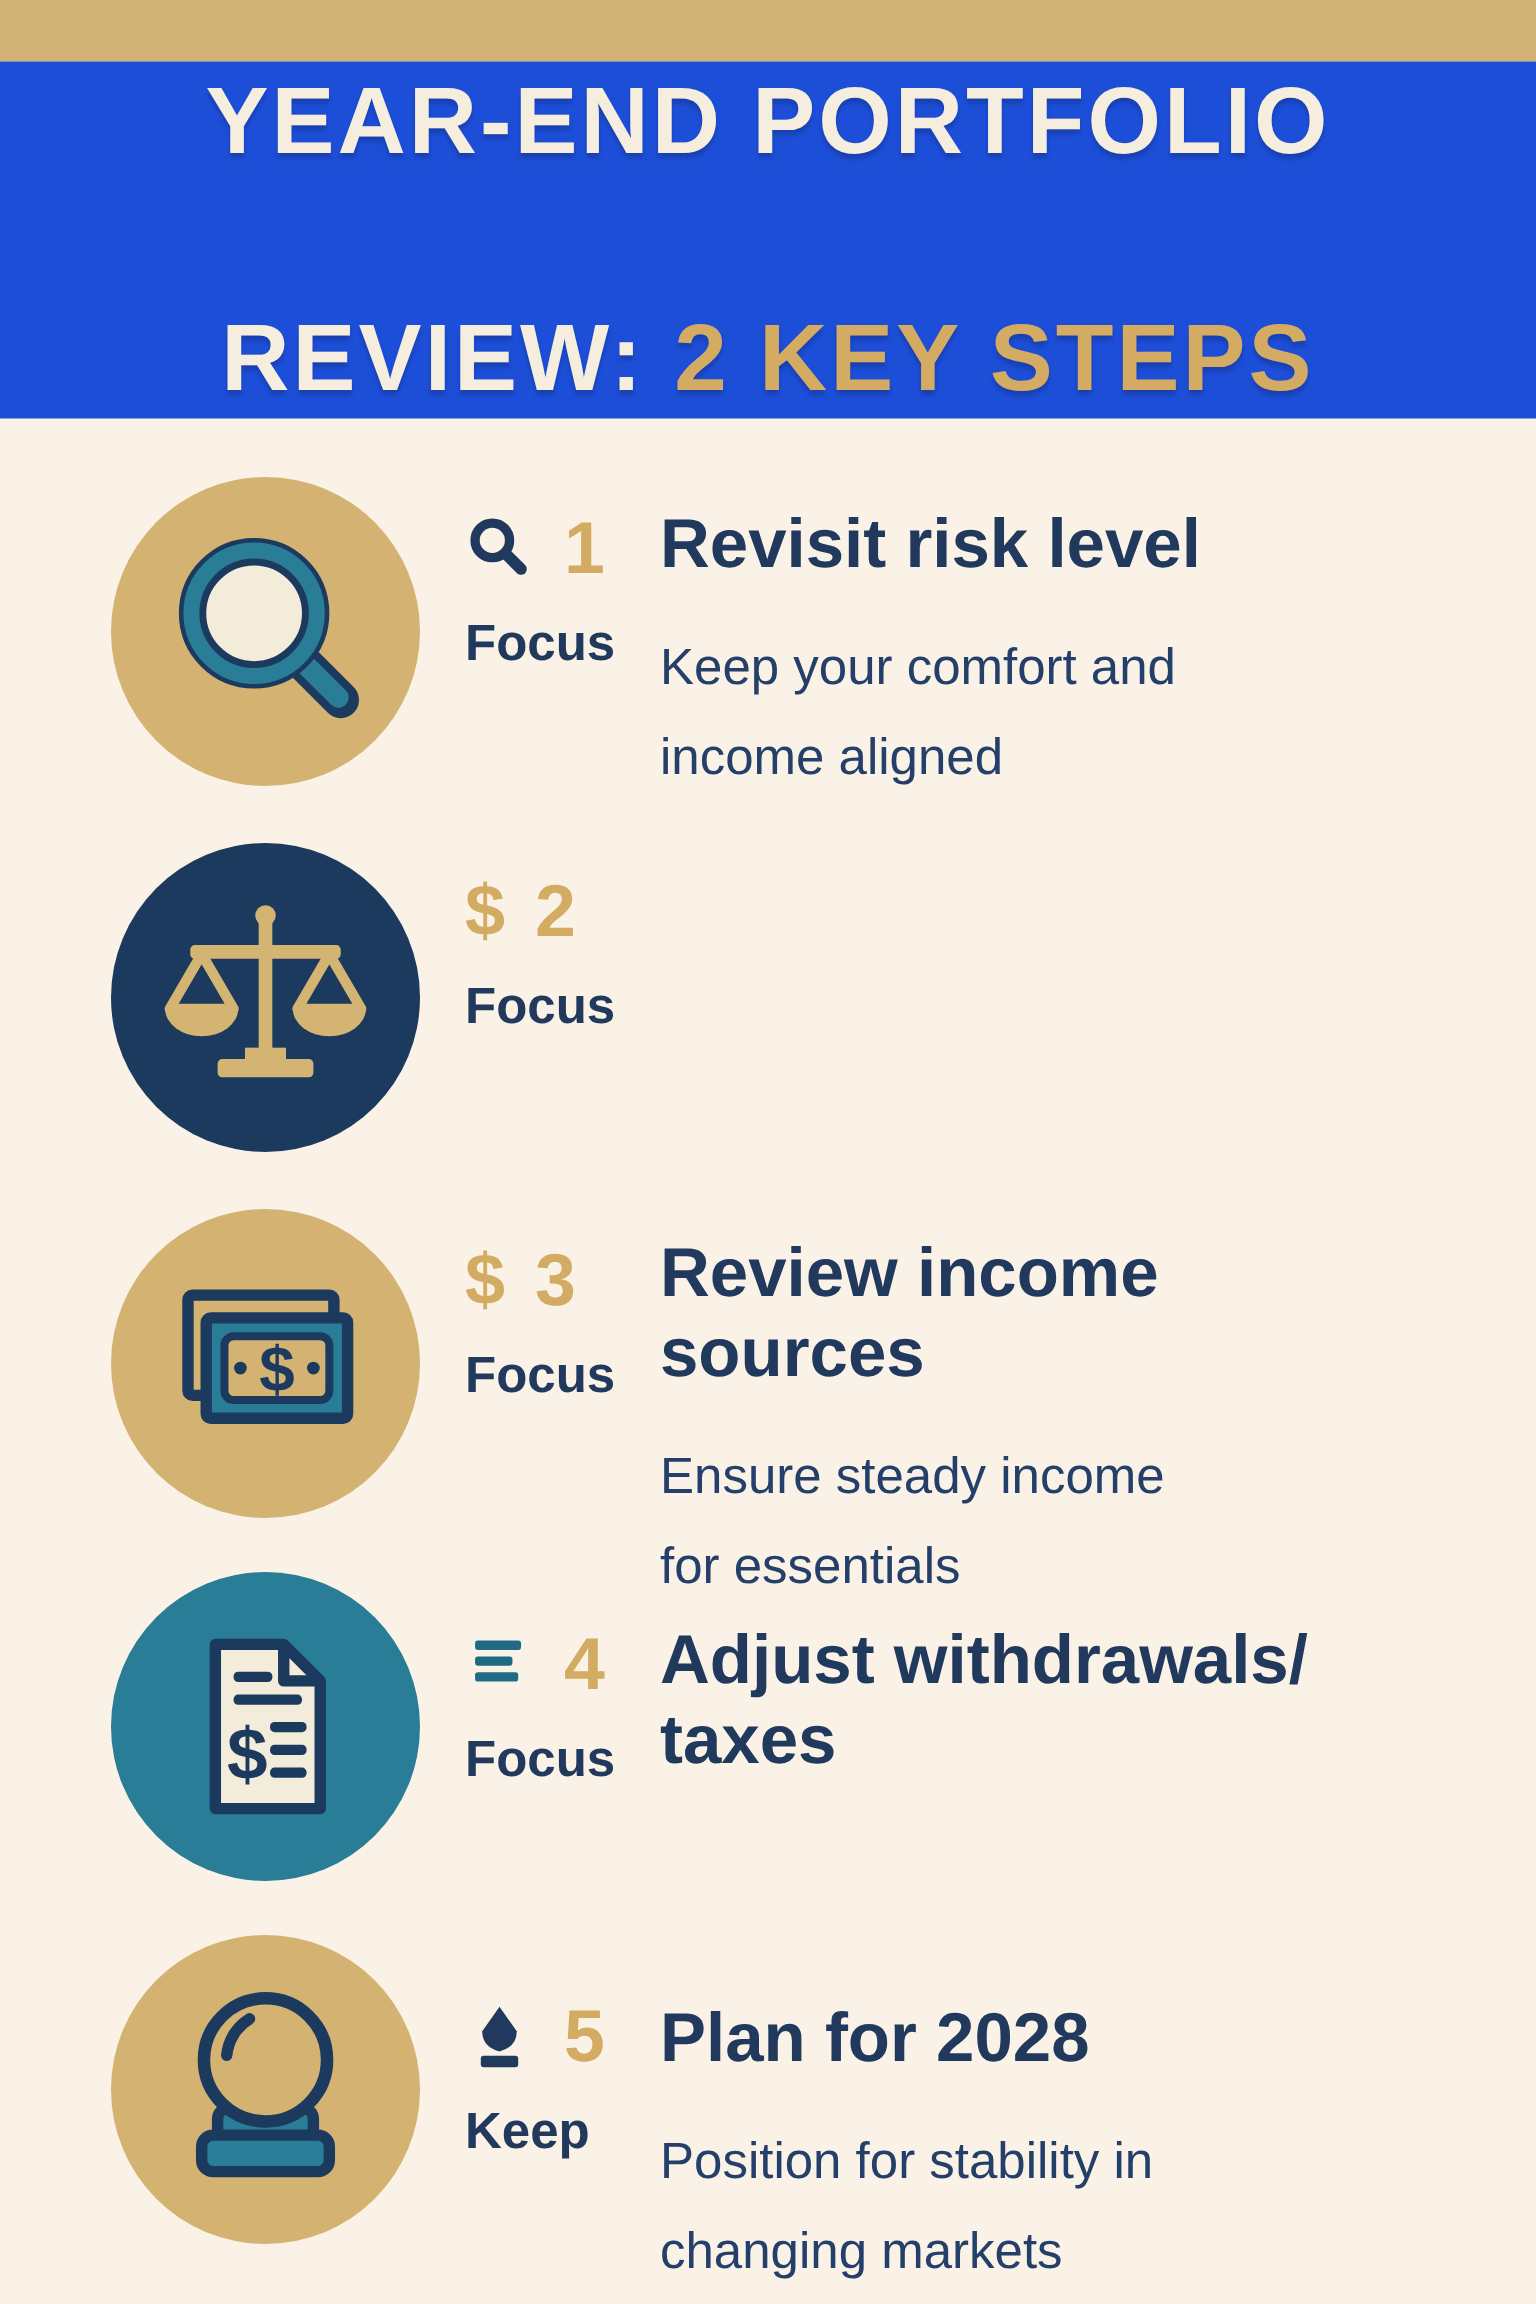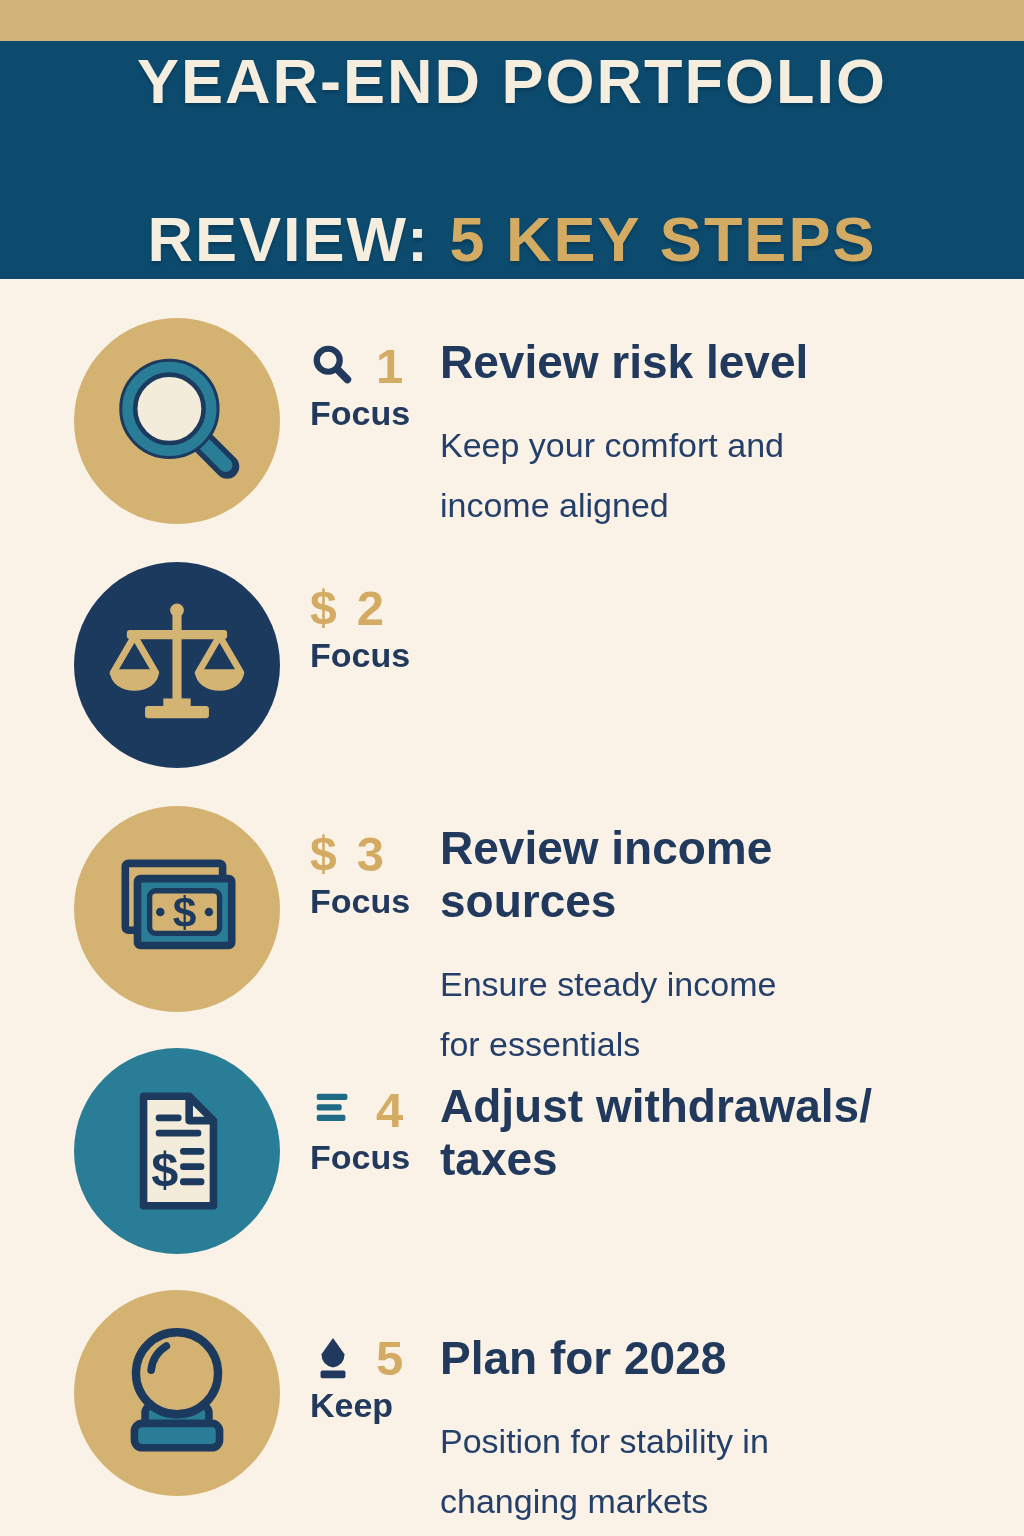--- a/index.html
+++ b/index.html
@@ -11,21 +11,21 @@
     position: relative;
   }
   .top-bar {
     position: absolute; top: 0; left: 0;
     width: 1024px; height: 41px;
     background: #d2b377;
   }
   .header {
     position: absolute; top: 41px; left: 0;
     width: 1024px; height: 238px;
-    background: #0c4a6e;
+    background: #1d4ed8;
     display: flex; flex-direction: column;
     justify-content: center;
     text-align: center;
   }
   .header h1 {
     font-size: 63px; line-height: 79px;
     font-weight: bold; letter-spacing: 2px;
     color: #f5eede;
     text-shadow: 0 3px 3px rgba(0,0,0,0.18);
     white-space: pre-line;
@@ -46,20 +46,21 @@
   .mini { position: absolute; left: 310px; width: 130px; }
   .mini-row { display: flex; align-items: center; gap: 20px; height: 56px; }
   .mini-row svg { width: 46px; height: 46px; }
   .mini-dollar {
     font-size: 48px; font-weight: bold; color: #d3ab63; line-height: 1;
   }
   .step-number {
     font-size: 49px; font-weight: bold; color: #d3ab63; line-height: 1;
   }
   .mini-label {
+    margin-top: 16px;
     font-size: 34px; font-weight: bold; color: #21395c;
   }
 
   .content { position: absolute; left: 440px; width: 560px; }
   .step-title {
     font-size: 46px; line-height: 53px; font-weight: bold;
     color: #21395c; white-space: pre-line;
   }
   .step-desc {
     margin-top: 26px;
@@ -67,21 +68,21 @@
     color: #24406a; white-space: pre-line;
   }
 </style>
 </head>
 <body>
 
 <div class="top-bar"></div>
 
 <header class="header">
   <h1><span>YEAR-END PORTFOLIO</span><br>
-  <span>REVIEW: </span><span class="accent">5 KEY STEPS</span></h1>
+  <span>REVIEW: </span><span class="accent">2 KEY STEPS</span></h1>
 </header>
 
 <section class="step" style="top:318px">
   <div class="circle circle-gold">
     <svg viewBox="0 0 100 100">
       <line x1="66" y1="63" x2="83" y2="80" stroke="#1c3a5e" stroke-width="16" stroke-linecap="round"></line>
       <line x1="66" y1="63" x2="82" y2="79" stroke="#2a7d96" stroke-width="9" stroke-linecap="round"></line>
       <circle cx="45" cy="42" r="31" fill="#f3ecdb" stroke="#1c3a5e" stroke-width="4"></circle>
       <circle cx="45" cy="42" r="27" fill="none" stroke="#2a7d96" stroke-width="8"></circle>
       <circle cx="45" cy="42" r="22.5" fill="none" stroke="#1c3a5e" stroke-width="3"></circle>
@@ -91,21 +92,21 @@
     <div class="mini-row">
       <svg viewBox="0 0 48 48">
         <circle cx="19" cy="18" r="12" fill="none" stroke="#21395c" stroke-width="6.5"></circle>
         <line x1="29" y1="28" x2="39" y2="38" stroke="#21395c" stroke-width="8" stroke-linecap="round"></line>
       </svg>
       <span class="step-number">1</span>
     </div>
     <div class="mini-label">Focus</div>
   </div>
   <div class="content" style="top:18px">
-    <h2 class="step-title">Review risk level</h2>
+    <h2 class="step-title">Revisit risk level</h2>
     <p class="step-desc">Keep your comfort and
 income aligned</p>
   </div>
 </section>
 
 <section class="step" style="top:562px">
   <div class="circle circle-navy">
     <svg viewBox="0 0 100 100">
       <circle cx="50" cy="14" r="4.5" fill="#d4b473"></circle>
       <rect x="47" y="14" width="6" height="60" fill="#d4b473"></rect>

